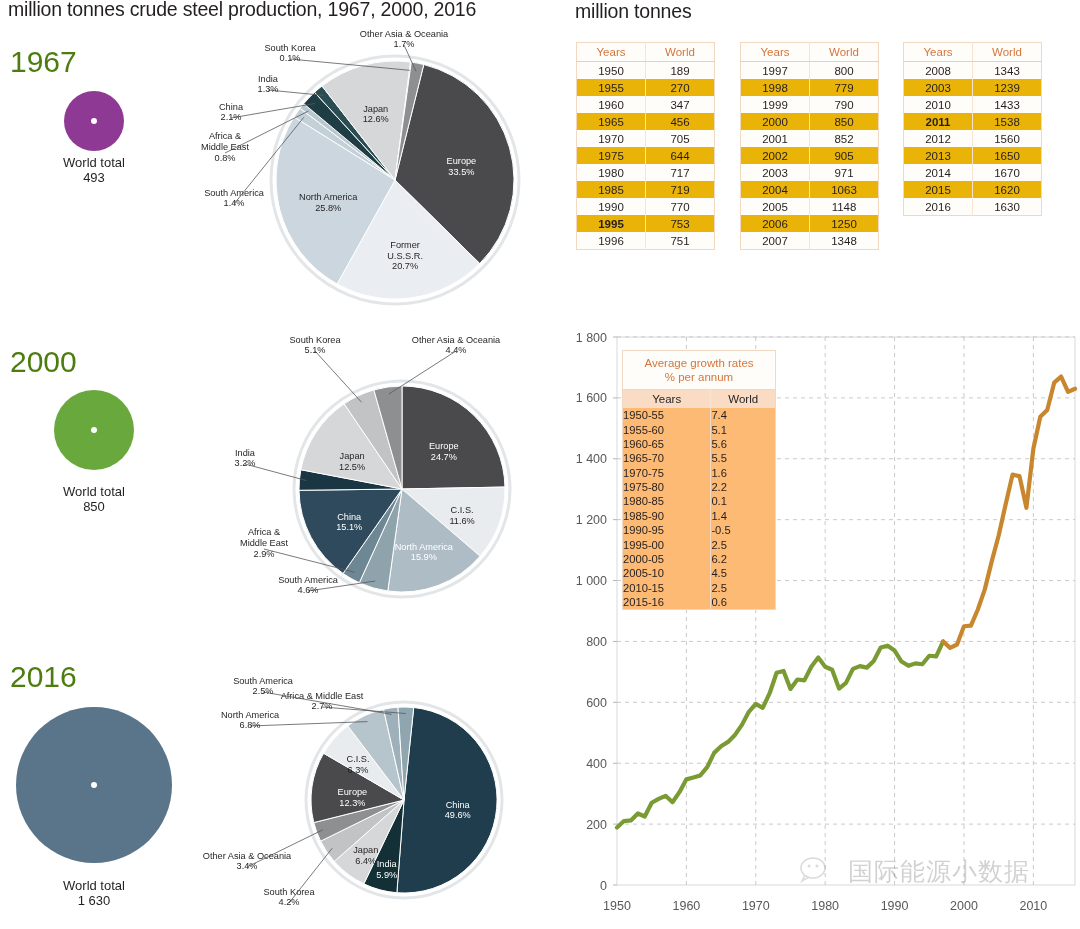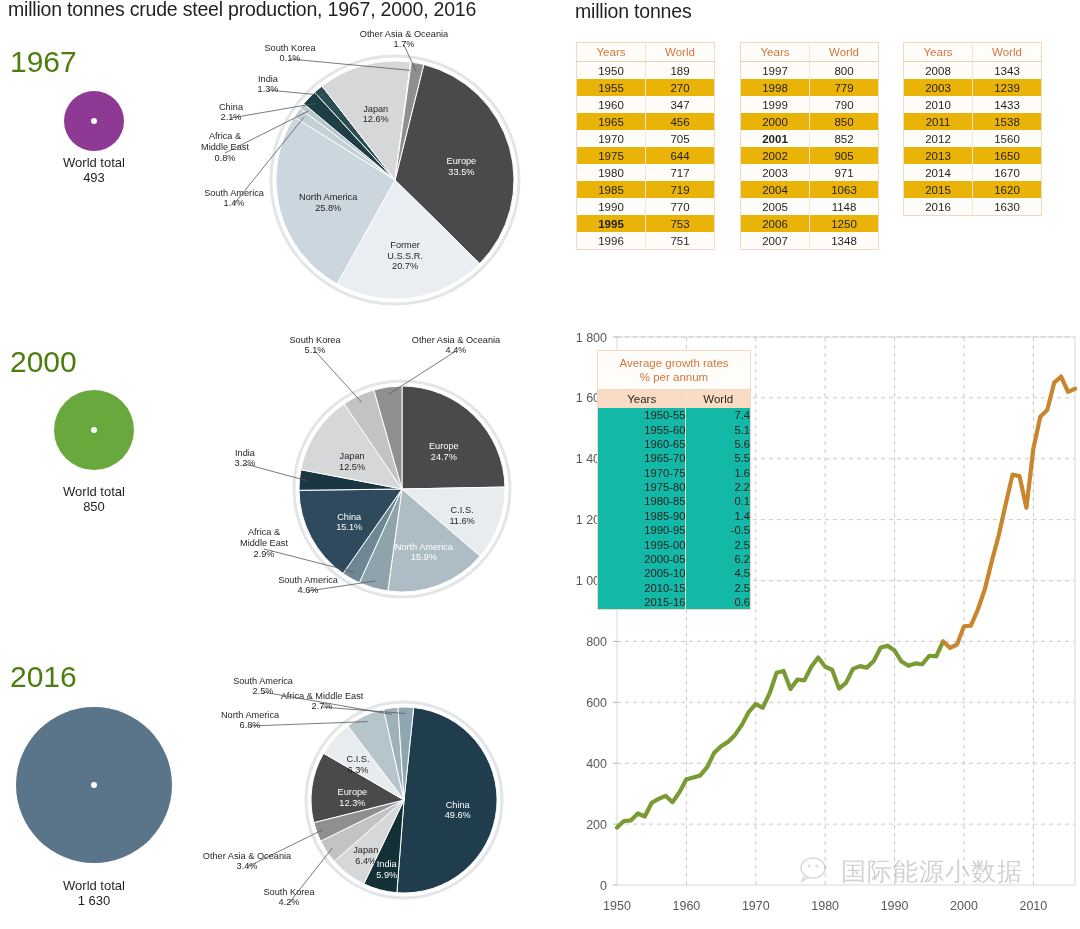--- a/index.html
+++ b/index.html
@@ -58,39 +58,39 @@
   .dtable tr.alt td{background:#eab308;}
   .dtable tr.plain td{background:#fffdf9;}
 
   
   .chartBox{position:absolute;left:555px;top:325px;width:525px;height:604px;}
   .chartSvg{position:absolute;left:0;top:0;}
   .axisText{font-size:12.5px;fill:#58585a;font-family:"Liberation Sans","DejaVu Sans",sans-serif;}
 
   
   .growth{
-    position:absolute;left:597px;top:350px;width:152px;
+    position:absolute;left:622px;top:350px;width:152px;
     background:#fffdf9;border:1px solid #f0d9c0;
   }
   .growthTitle{
     color:#d4763c;font-size:11.5px;text-align:center;line-height:14px;
     padding:5px 4px 5px 4px;background:#fffdf9;
   }
   .growth table{border-collapse:collapse;width:100%;font-size:11.2px;}
   .growth th{
     background:#fadcc4;color:#231f20;font-weight:normal;font-size:11.5px;
     padding:3px 0;text-align:center;border-top:1px solid #f0d9c0;
   }
   .growth th:first-child{border-right:1px solid #f7e3d0;}
-  .growth td{padding:1.2px 0;text-align:right;color:#231f20;background:#14b8a6;}
+  .growth td{padding:1.2px 0;text-align:left;color:#231f20;background:#fdba74;}
   .growth td:first-child{border-right:1px solid #f0d9c0;}
 
   
   .watermark{
-    position:absolute;left:800px;top:855px;display:flex;align-items:center;gap:7px;
+    position:absolute;left:800px;top:855px;display:flex;align-items:center;gap:14px;
     opacity:.30;
   }
   .wmText{font-size:25px;color:#6b6b6b;letter-spacing:1px;white-space:nowrap;}
 </style>
 </head>
 <body>
 
 <div class="root">
 
   <div class="abs maintitle">million tonnes crude steel production, 1967, 2000, 2016</div>
@@ -287,21 +287,21 @@
           </tr>
           <tr class="plain">
             <td style="border-right: 1px solid rgb(247, 227, 208);">1999</td>
             <td>790</td>
           </tr>
           <tr class="alt">
             <td style="border-right: 1px solid rgb(247, 227, 208);">2000</td>
             <td>850</td>
           </tr>
           <tr class="plain">
-            <td style="border-right: 1px solid rgb(247, 227, 208); font-weight: bold;">2001</td>
+            <td style="border-right: 1px solid rgb(247, 227, 208);">2001</td>
             <td>852</td>
           </tr>
           <tr class="alt">
             <td style="border-right: 1px solid rgb(247, 227, 208); margin-left: 20px;">2002</td>
             <td>905</td>
           </tr>
           <tr class="plain">
             <td style="border-right: 1px solid rgb(247, 227, 208);">2003</td>
             <td>971</td>
           </tr>
@@ -337,21 +337,21 @@
           </tr>
           <tr class="alt">
             <td style="border-right: 1px solid rgb(247, 227, 208);">2003</td>
             <td>1239</td>
           </tr>
           <tr class="plain">
             <td style="border-right: 1px solid rgb(247, 227, 208);">2010</td>
             <td>1433</td>
           </tr>
           <tr class="alt">
-            <td style="border-right: 1px solid rgb(247, 227, 208);">2011</td>
+            <td style="border-right: 1px solid rgb(247, 227, 208); font-weight: bold;">2011</td>
             <td>1538</td>
           </tr>
           <tr class="plain">
             <td style="border-right: 1px solid rgb(247, 227, 208);">2012</td>
             <td>1560</td>
           </tr>
           <tr class="alt">
             <td style="border-right: 1px solid rgb(247, 227, 208);">2013</td>
             <td>1650</td>
           </tr>

